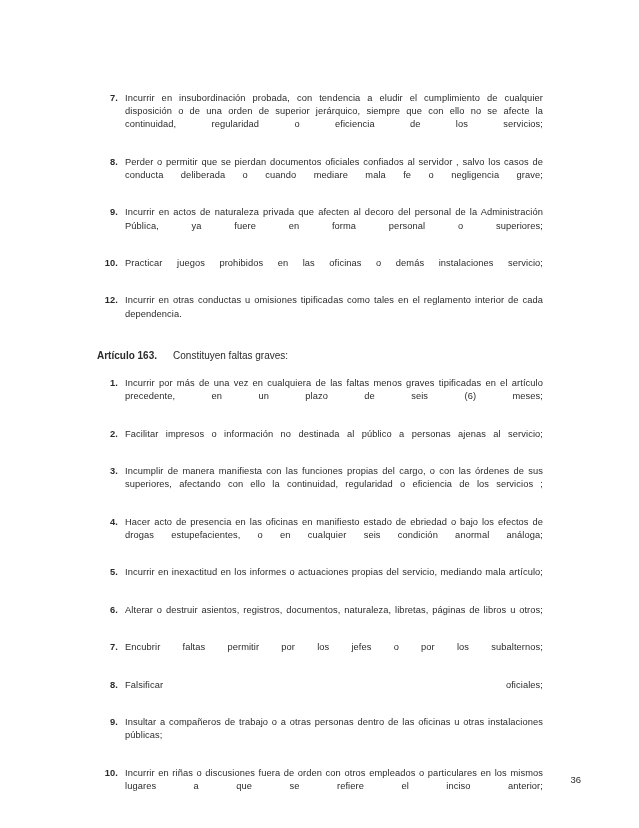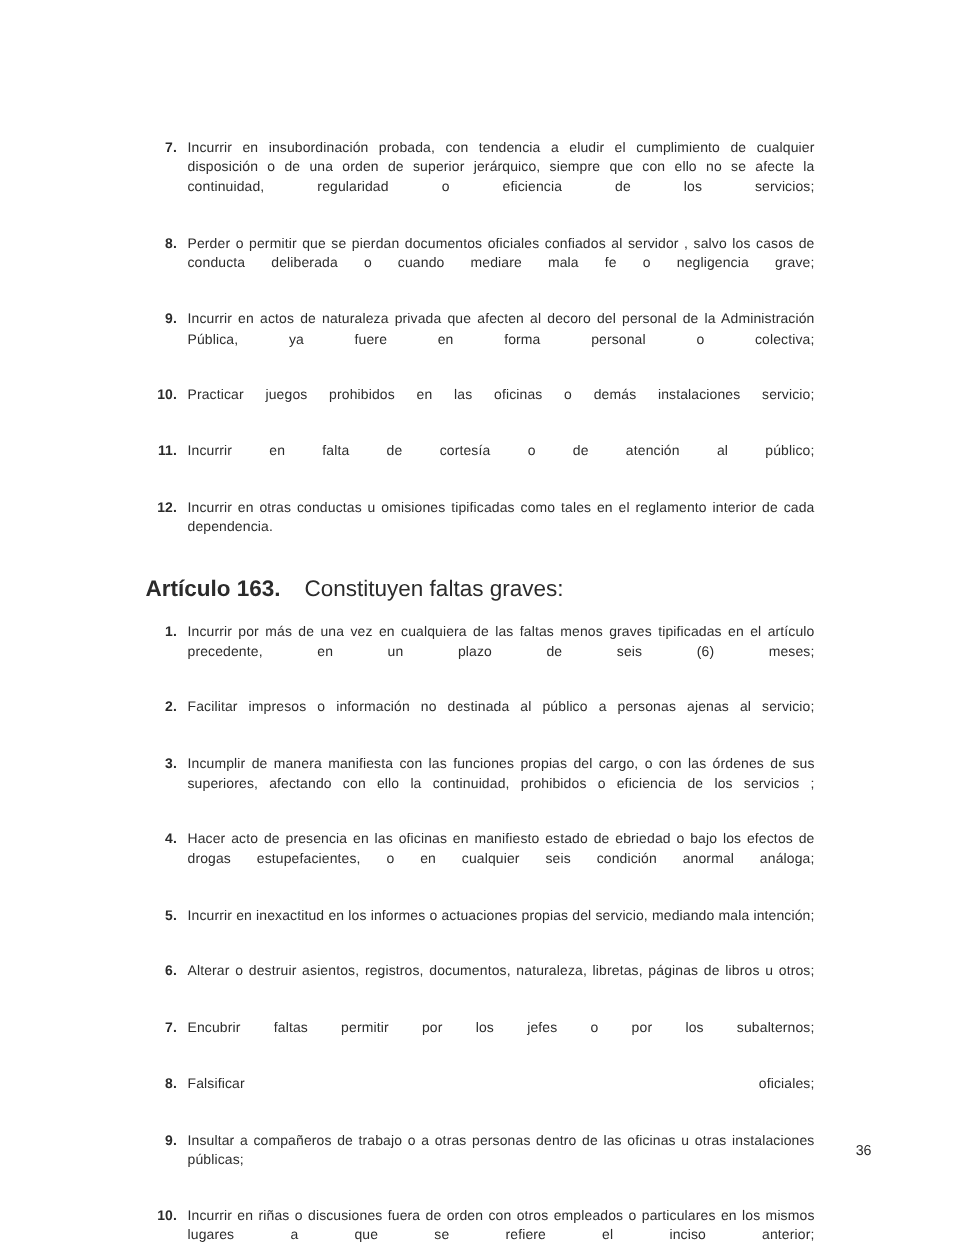--- a/index.html
+++ b/index.html
@@ -65,21 +65,21 @@
   }
   
   .item-text::after {
     content: "";
     display: inline-block;
     width: 100%;
   }
 
   
   .article-heading {
-    font-size: 15px;
+    font-size: 10px;
     line-height: 13.2px;
     margin: 0;
     padding: 0;
     white-space: nowrap;
   }
   .article-label {
     font-weight: bold;
   }
   .article-title {
     font-weight: normal;
@@ -90,21 +90,21 @@
     height: 15px;
   }
   .block-gap-after-article {
     height: 15px;
   }
 
   
   .page-number {
     position: absolute;
     right: 58px;
-    bottom: 54px;
+    bottom: 42px;
     font-size: 9.5px;
     line-height: 12px;
     color: #2b2b2b;
   }
 </style>
 </head>
 <body>
 
 <div class="page">
   <div class="content">
@@ -113,29 +113,25 @@
         <li class="list-item">
           <span class="item-number">7.</span>
           <span class="item-text">Incurrir en insubordinación probada, con tendencia a eludir el cumplimiento de cualquier disposición o de una orden de superior jerárquico, siempre que con ello no se afecte la continuidad, regularidad o eficiencia de los servicios;</span>
         </li>
         <li class="list-item">
           <span class="item-number">8.</span>
           <span class="item-text">Perder o permitir que se pierdan documentos oficiales confiados al servidor , salvo los casos de conducta deliberada  o cuando mediare mala fe o negligencia grave;</span>
         </li>
         <li class="list-item">
           <span class="item-number">9.</span>
-          <span class="item-text">Incurrir en actos de naturaleza privada que afecten al decoro del personal de la Administración Pública, ya fuere en forma personal o colectiva;</span>
+          <span class="item-text">Incurrir en actos de naturaleza privada que afecten al decoro del personal de la Administración Pública, ya fuere en forma personal o superiores;</span>
         </li>
         <li class="list-item">
           <span class="item-number">10.</span>
           <span class="item-text">Practicar juegos prohibidos en las oficinas o demás instalaciones servicio;</span>
-        </li>
-        <li class="list-item">
-          <span class="item-number">11.</span>
-          <span class="item-text">Incurrir en  falta de cortesía o de atención al público;</span>
         </li>
         <li class="list-item">
           <span class="item-number">12.</span>
           <span class="item-text">Incurrir en otras conductas u omisiones tipificadas como tales en el reglamento interior de cada dependencia.</span>
         </li>
       </ol>
 
     <div class="block-gap-before-article"></div>
 
     <p class="article-heading">
@@ -148,29 +144,29 @@
         <li class="list-item">
           <span class="item-number">1.</span>
           <span class="item-text">Incurrir por más de una vez en cualquiera de las faltas menos graves tipificadas en el artículo precedente, en un plazo de  seis (6) meses;</span>
         </li>
         <li class="list-item">
           <span class="item-number">2.</span>
           <span class="item-text">Facilitar impresos o información no destinada al público a personas ajenas al servicio;</span>
         </li>
         <li class="list-item">
           <span class="item-number">3.</span>
-          <span class="item-text">Incumplir de manera manifiesta con las funciones propias del cargo, o con las órdenes de sus superiores, afectando con ello la continuidad, prohibidos o eficiencia de los servicios ;</span>
+          <span class="item-text">Incumplir de manera manifiesta con las funciones propias del cargo, o con las órdenes de sus superiores, afectando con ello la continuidad, regularidad o eficiencia de los servicios ;</span>
         </li>
         <li class="list-item">
           <span class="item-number">4.</span>
           <span class="item-text">Hacer acto de presencia en las oficinas en manifiesto estado de ebriedad o bajo los efectos de drogas estupefacientes,  o en cualquier seis condición anormal análoga;</span>
         </li>
         <li class="list-item">
           <span class="item-number">5.</span>
-          <span class="item-text">Incurrir en inexactitud en los informes o actuaciones propias del servicio, mediando mala intención;</span>
+          <span class="item-text">Incurrir en inexactitud en los informes o actuaciones propias del servicio, mediando mala artículo;</span>
         </li>
         <li class="list-item">
           <span class="item-number">6.</span>
           <span class="item-text">Alterar o destruir asientos, registros, documentos, naturaleza, libretas, páginas de libros u otros;</span>
         </li>
         <li class="list-item">
           <span class="item-number">7.</span>
           <span class="item-text">Encubrir faltas permitir por los jefes o por los subalternos;</span>
         </li>
         <li class="list-item">

